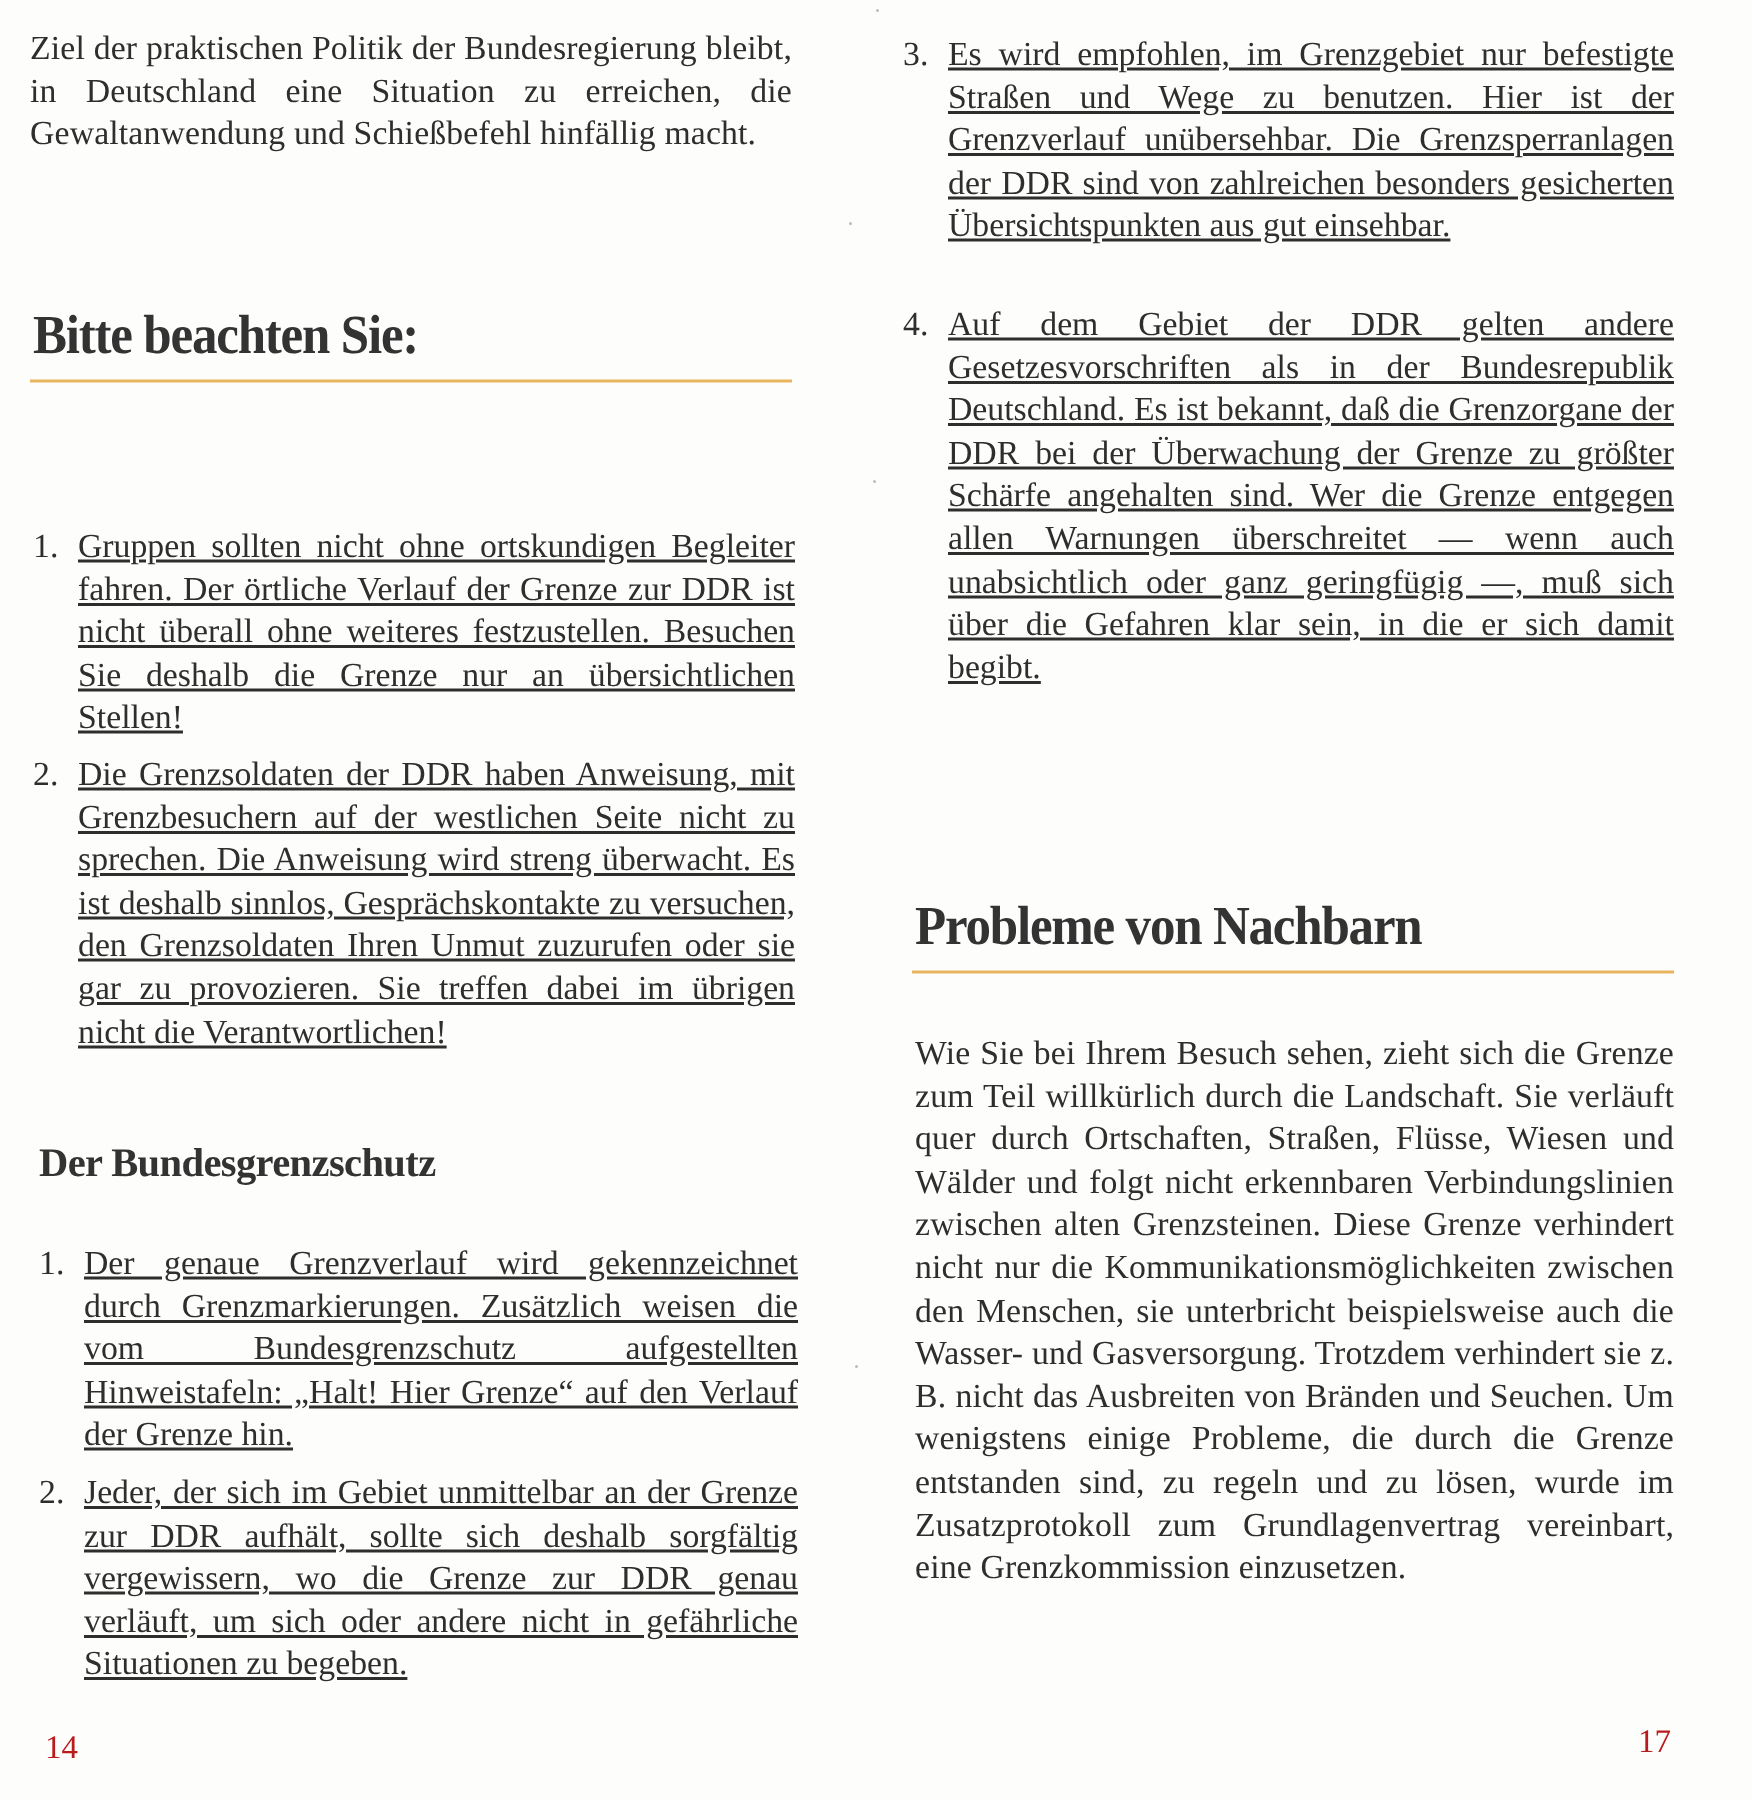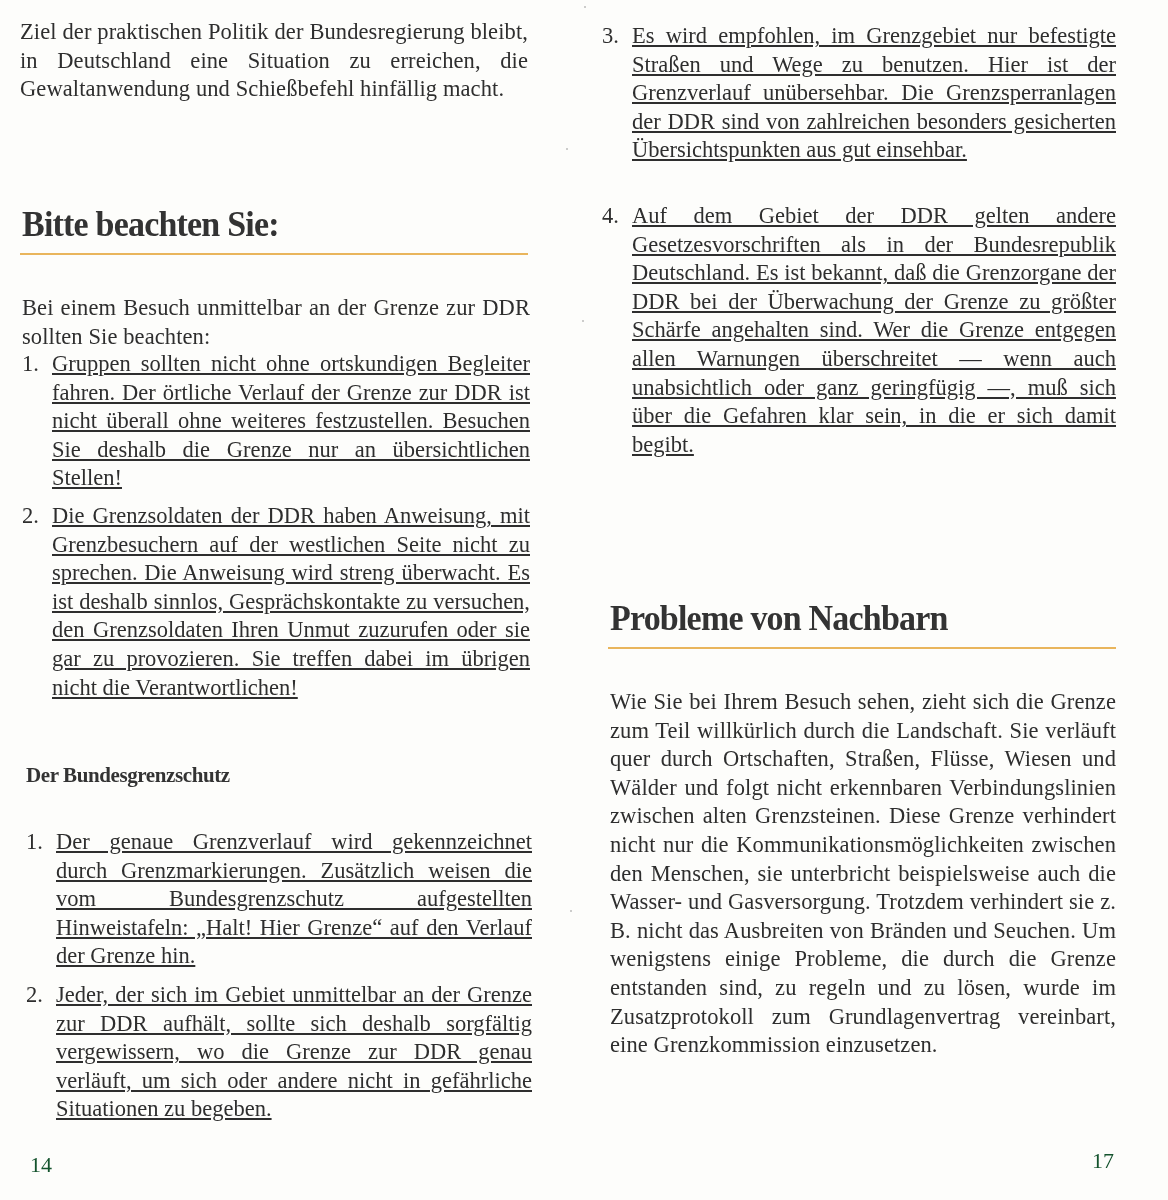--- a/index.html
+++ b/index.html
@@ -24,48 +24,47 @@
     font-weight: bold; font-size: 34px; line-height: 40px;
     letter-spacing: -0.8px; color: #333;
     transform: scaleY(1.08); transform-origin: left top;
   }
   .rule {
     position: absolute; height: 2px;
     background: #e9b55c;
   }
   .subhead {
     position: absolute; margin: 0;
-    font-weight: bold; font-size: 21px; line-height: 27px;
+    font-weight: bold; font-size: 27px; line-height: 27px;
     letter-spacing: -0.4px; color: #333;
   }
   .list-item {
     position: absolute; margin: 0;
     font-size: 22.5px; line-height: 28.6px;
   }
   .list-num {
     position: absolute; left: 0; top: 0;
   }
   .list-text {
     margin-left: 30px; text-align: justify; display: block; text-decoration: underline;
   }
   .page-number {
-    position: absolute; font-size: 22px; color: #14532d;
+    position: absolute; font-size: 22px; color: #b91c1c;
   }
   .speck { position: absolute; width: 2px; height: 2px; border-radius: 1px; background: #bbb; }
 </style>
 </head>
 <body>
 
 <div class="page page-left">
   <p class="para" style="left:20px; top:18px; width:508px;">Ziel der praktischen Politik der Bundesregierung bleibt, in Deutschland eine Situation zu erreichen, die Gewaltanwendung und Schießbefehl hinfällig macht.</p>
 
   <h2 class="heading" style="left:22px; top:203px;">Bitte beachten Sie:</h2>
   <div class="rule" style="left:20px; top:253px; width:508px;"></div>
 
-  <p class="para" style="left:22px; top:294px; width:508px;">Bei einem Besuch unmittelbar an der Grenze zur DDR sollten Sie beachten:</p>
 
   <div class="list-item" style="left:22px; top:350px; width:508px;">
     <span class="list-num">1.</span>
     <span class="list-text">Gruppen sollten nicht ohne ortskundigen Begleiter fahren. Der örtliche Verlauf der Grenze zur DDR ist nicht überall ohne weiteres festzustellen. Besuchen Sie deshalb die Grenze nur an übersichtlichen Stellen!</span>
   </div>
 
   <div class="list-item" style="left:22px; top:502px; width:508px;">
     <span class="list-num">2.</span>
     <span class="list-text">Die Grenzsoldaten der DDR haben Anweisung, mit Grenzbesuchern auf der westlichen Seite nicht zu sprechen. Die Anweisung wird streng überwacht. Es ist deshalb sinnlos, Gesprächskontakte zu versuchen, den Grenzsoldaten Ihren Unmut zuzurufen oder sie gar zu provozieren. Sie treffen dabei im übrigen nicht die Verantwortlichen!</span>
   </div>

